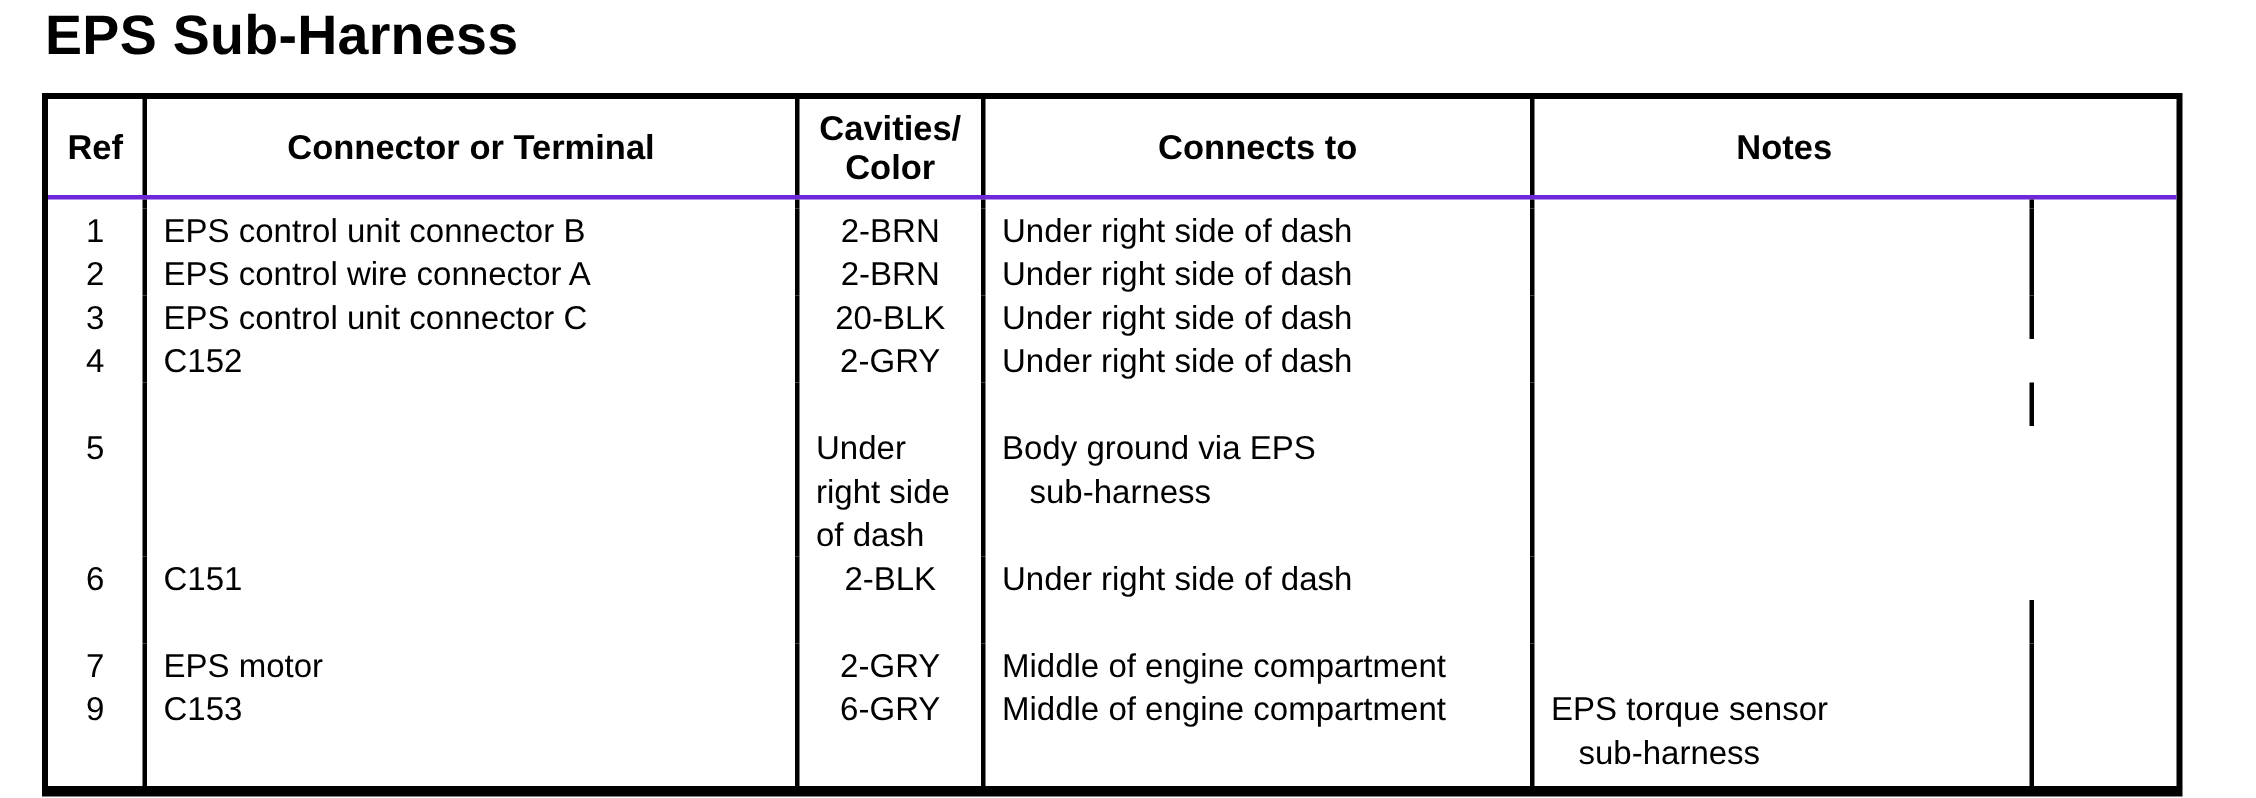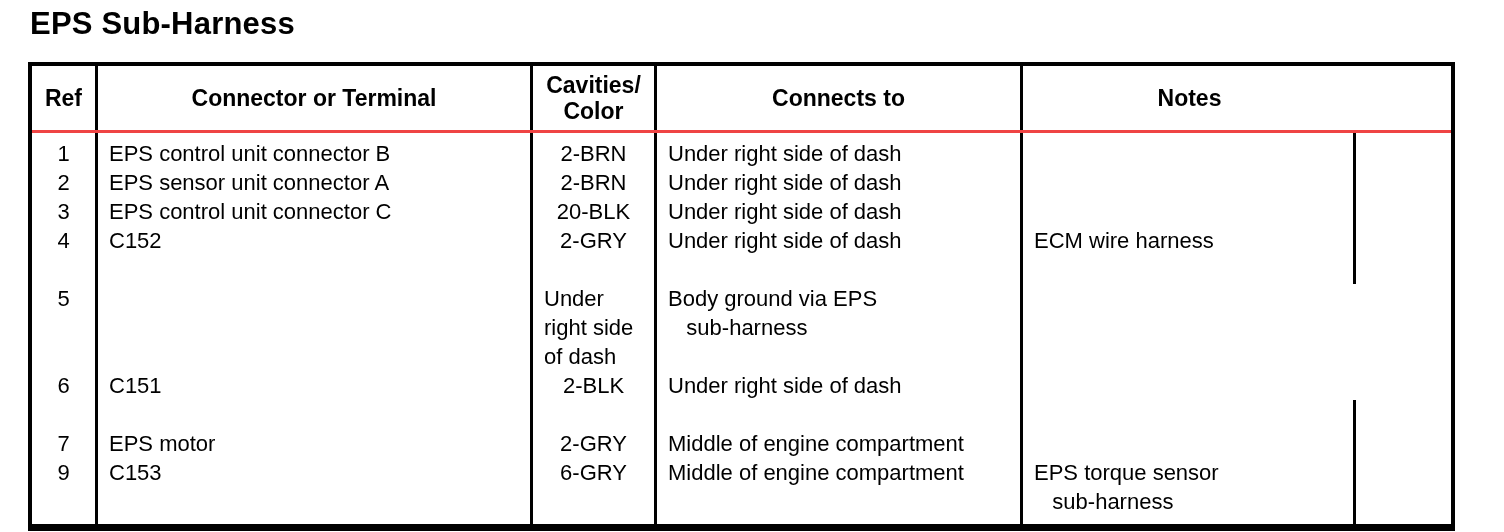--- a/index.html
+++ b/index.html
@@ -9,41 +9,41 @@
     color: #000000;
   }
   .page {
     position: relative;
     width: 1504px;
     height: 532px;
     background: #ffffff;
     overflow: hidden;
   }
   .page-title {
-    font-size: 31px;
+    font-size: 37px;
     font-weight: bold;
     letter-spacing: 0.2px;
     margin: 5px 0 0 30px;
     line-height: 38px;
   }
   .eps-table {
     position: absolute;
     left: 28px;
     top: 62px;
     width: 1427px;
     border: 4px solid #000000;
     border-bottom-width: 7px;
     background: #ffffff;
   }
   .trow, .thead {
     display: grid;
     grid-template-columns: 66px 435px 124px 366px 333px 1fr;
   }
   .thead {
-    border-bottom: 3px solid #ef4444;
+    border-bottom: 3px solid #6d28d9;
   }
   .th {
     font-size: 23px;
     font-weight: bold;
     text-align: center;
     white-space: pre-line;
     line-height: 26px;
     display: flex;
     align-items: center;
     justify-content: center;
@@ -110,40 +110,39 @@
         <div class="trow">
           <div class="cell c-ref">1</div>
           <div class="cell c-connector">EPS control unit connector B</div>
           <div class="cell c-cavities">2-BRN</div>
           <div class="cell c-location">Under right side of dash</div>
           <div class="cell c-connects_to"></div>
           <div class="cell c-notes"></div>
         </div>
         <div class="trow">
           <div class="cell c-ref">2</div>
-          <div class="cell c-connector">EPS sensor unit connector A</div>
+          <div class="cell c-connector">EPS control wire connector A</div>
           <div class="cell c-cavities">2-BRN</div>
           <div class="cell c-location">Under right side of dash</div>
           <div class="cell c-connects_to"></div>
           <div class="cell c-notes"></div>
         </div>
         <div class="trow">
           <div class="cell c-ref">3</div>
           <div class="cell c-connector">EPS control unit connector C</div>
           <div class="cell c-cavities">20-BLK</div>
           <div class="cell c-location">Under right side of dash</div>
           <div class="cell c-connects_to"></div>
           <div class="cell c-notes"></div>
         </div>
         <div class="trow">
           <div class="cell c-ref">4</div>
           <div class="cell c-connector">C152</div>
           <div class="cell c-cavities">2-GRY</div>
           <div class="cell c-location">Under right side of dash</div>
-          <div class="cell c-connects_to">ECM wire harness</div>
           <div class="cell c-notes"></div>
         </div>
         <div class="trow spacer">
           <div class="cell c-ref"></div>
           <div class="cell c-connector"></div>
           <div class="cell c-cavities"></div>
           <div class="cell c-location"></div>
           <div class="cell c-connects_to"></div>
           <div class="cell c-notes"></div>
         </div>

